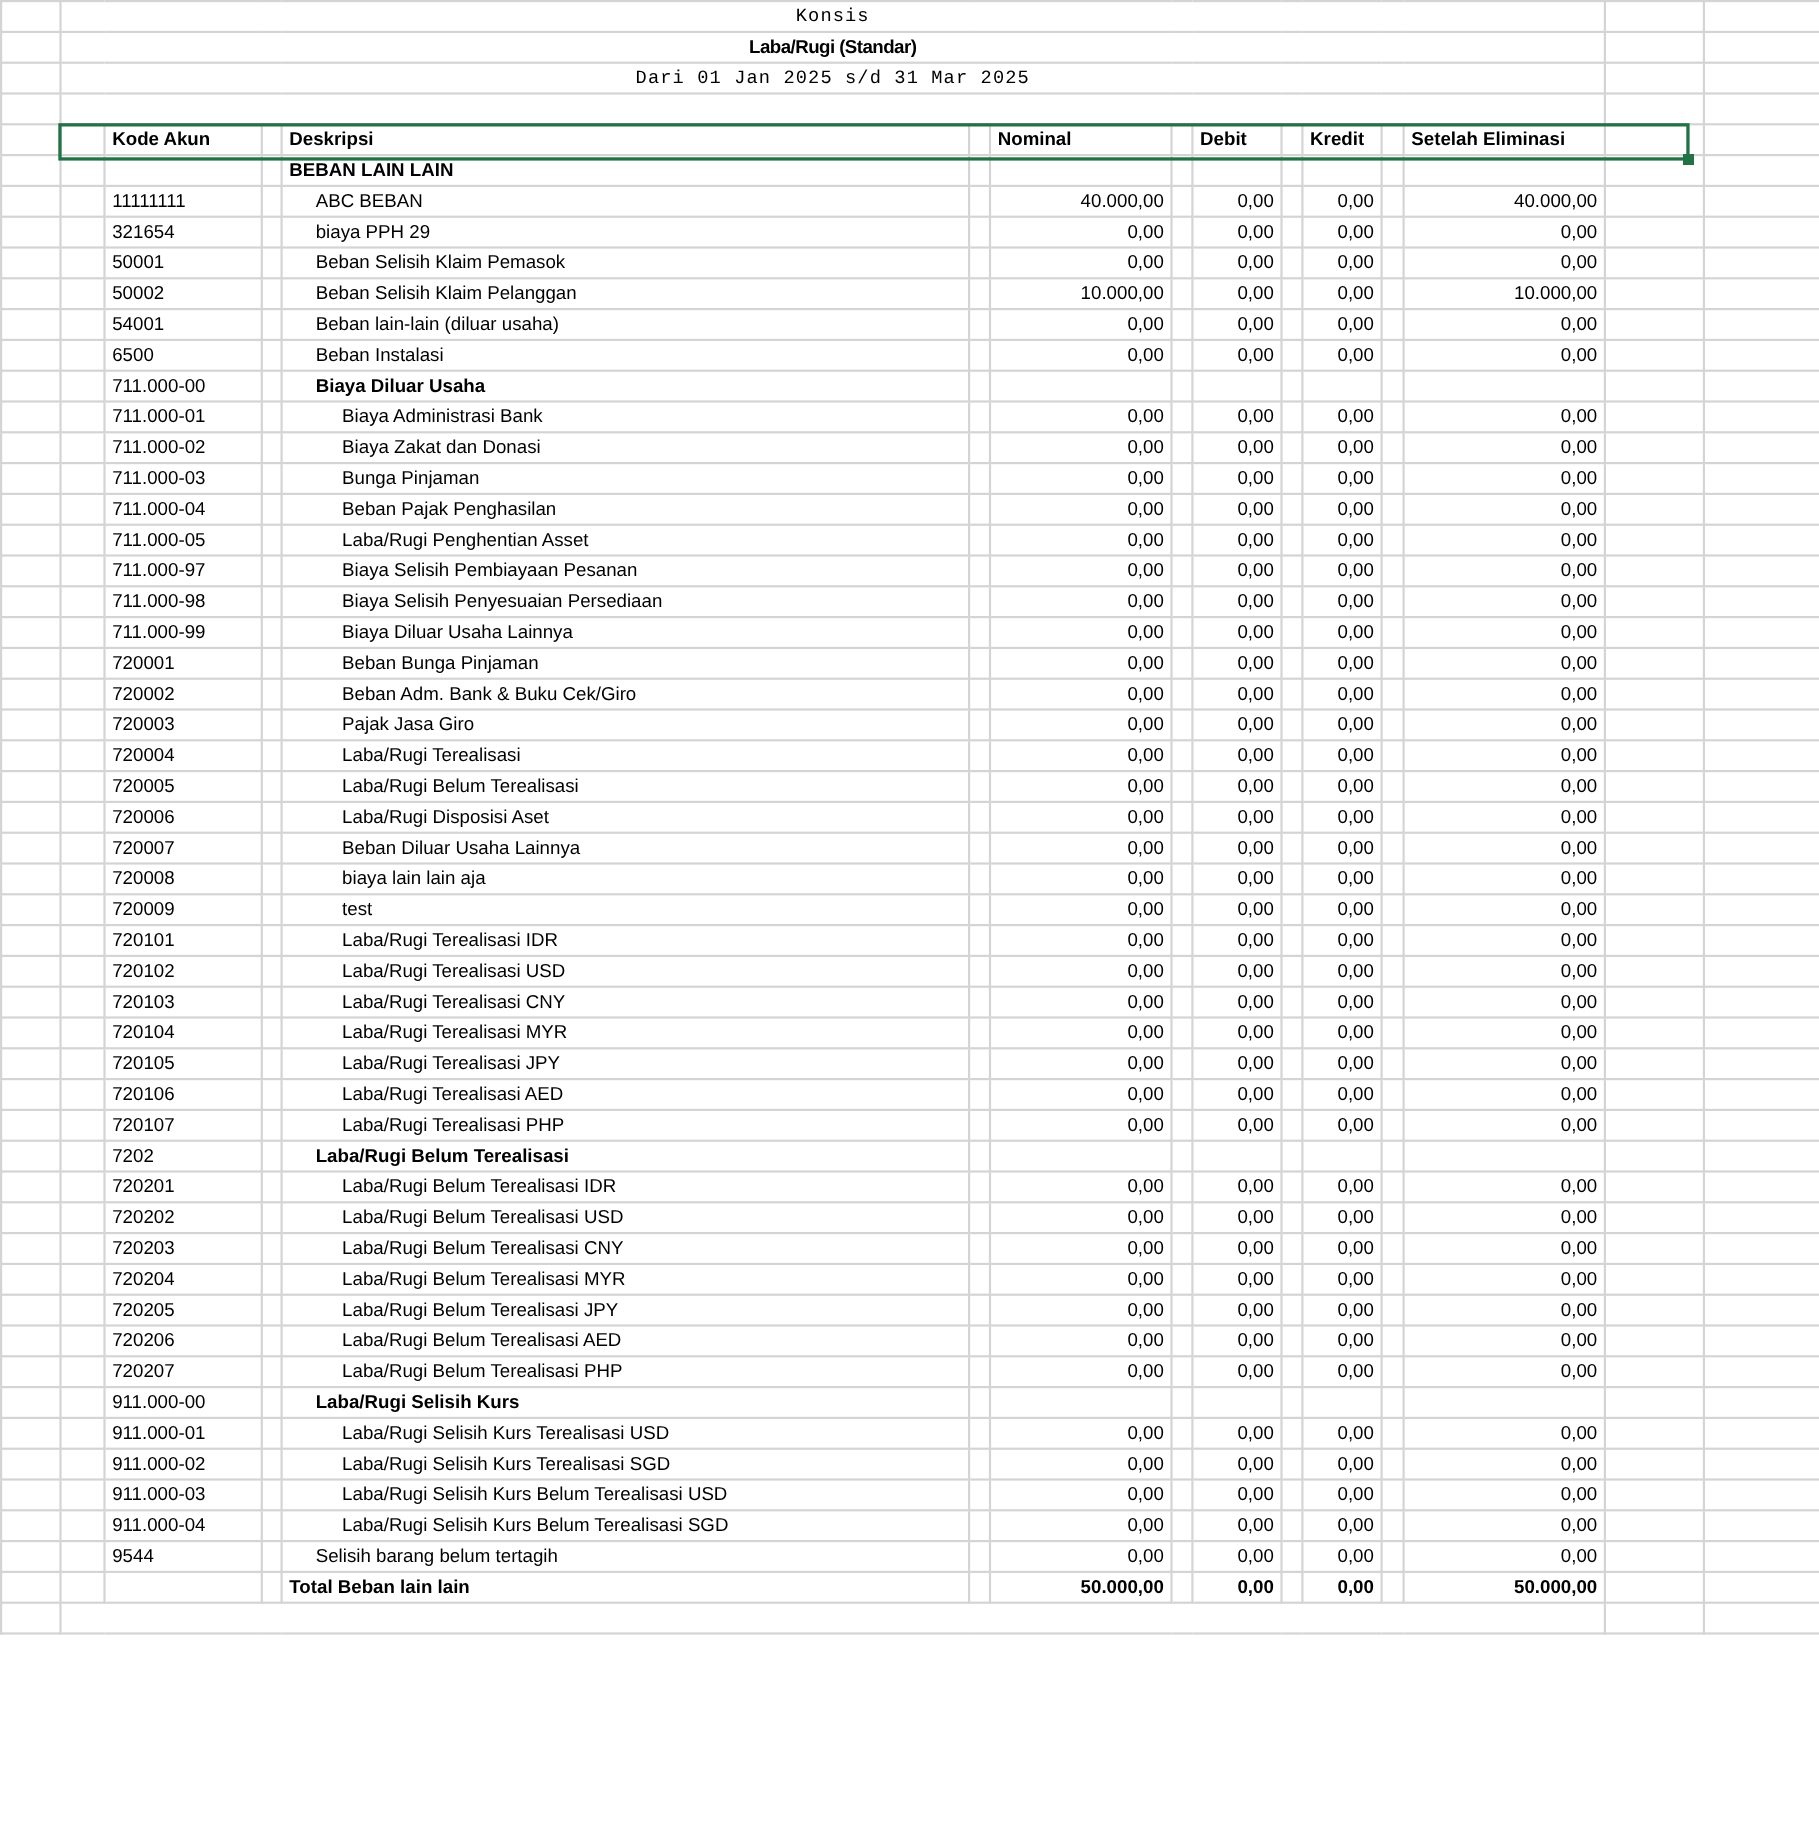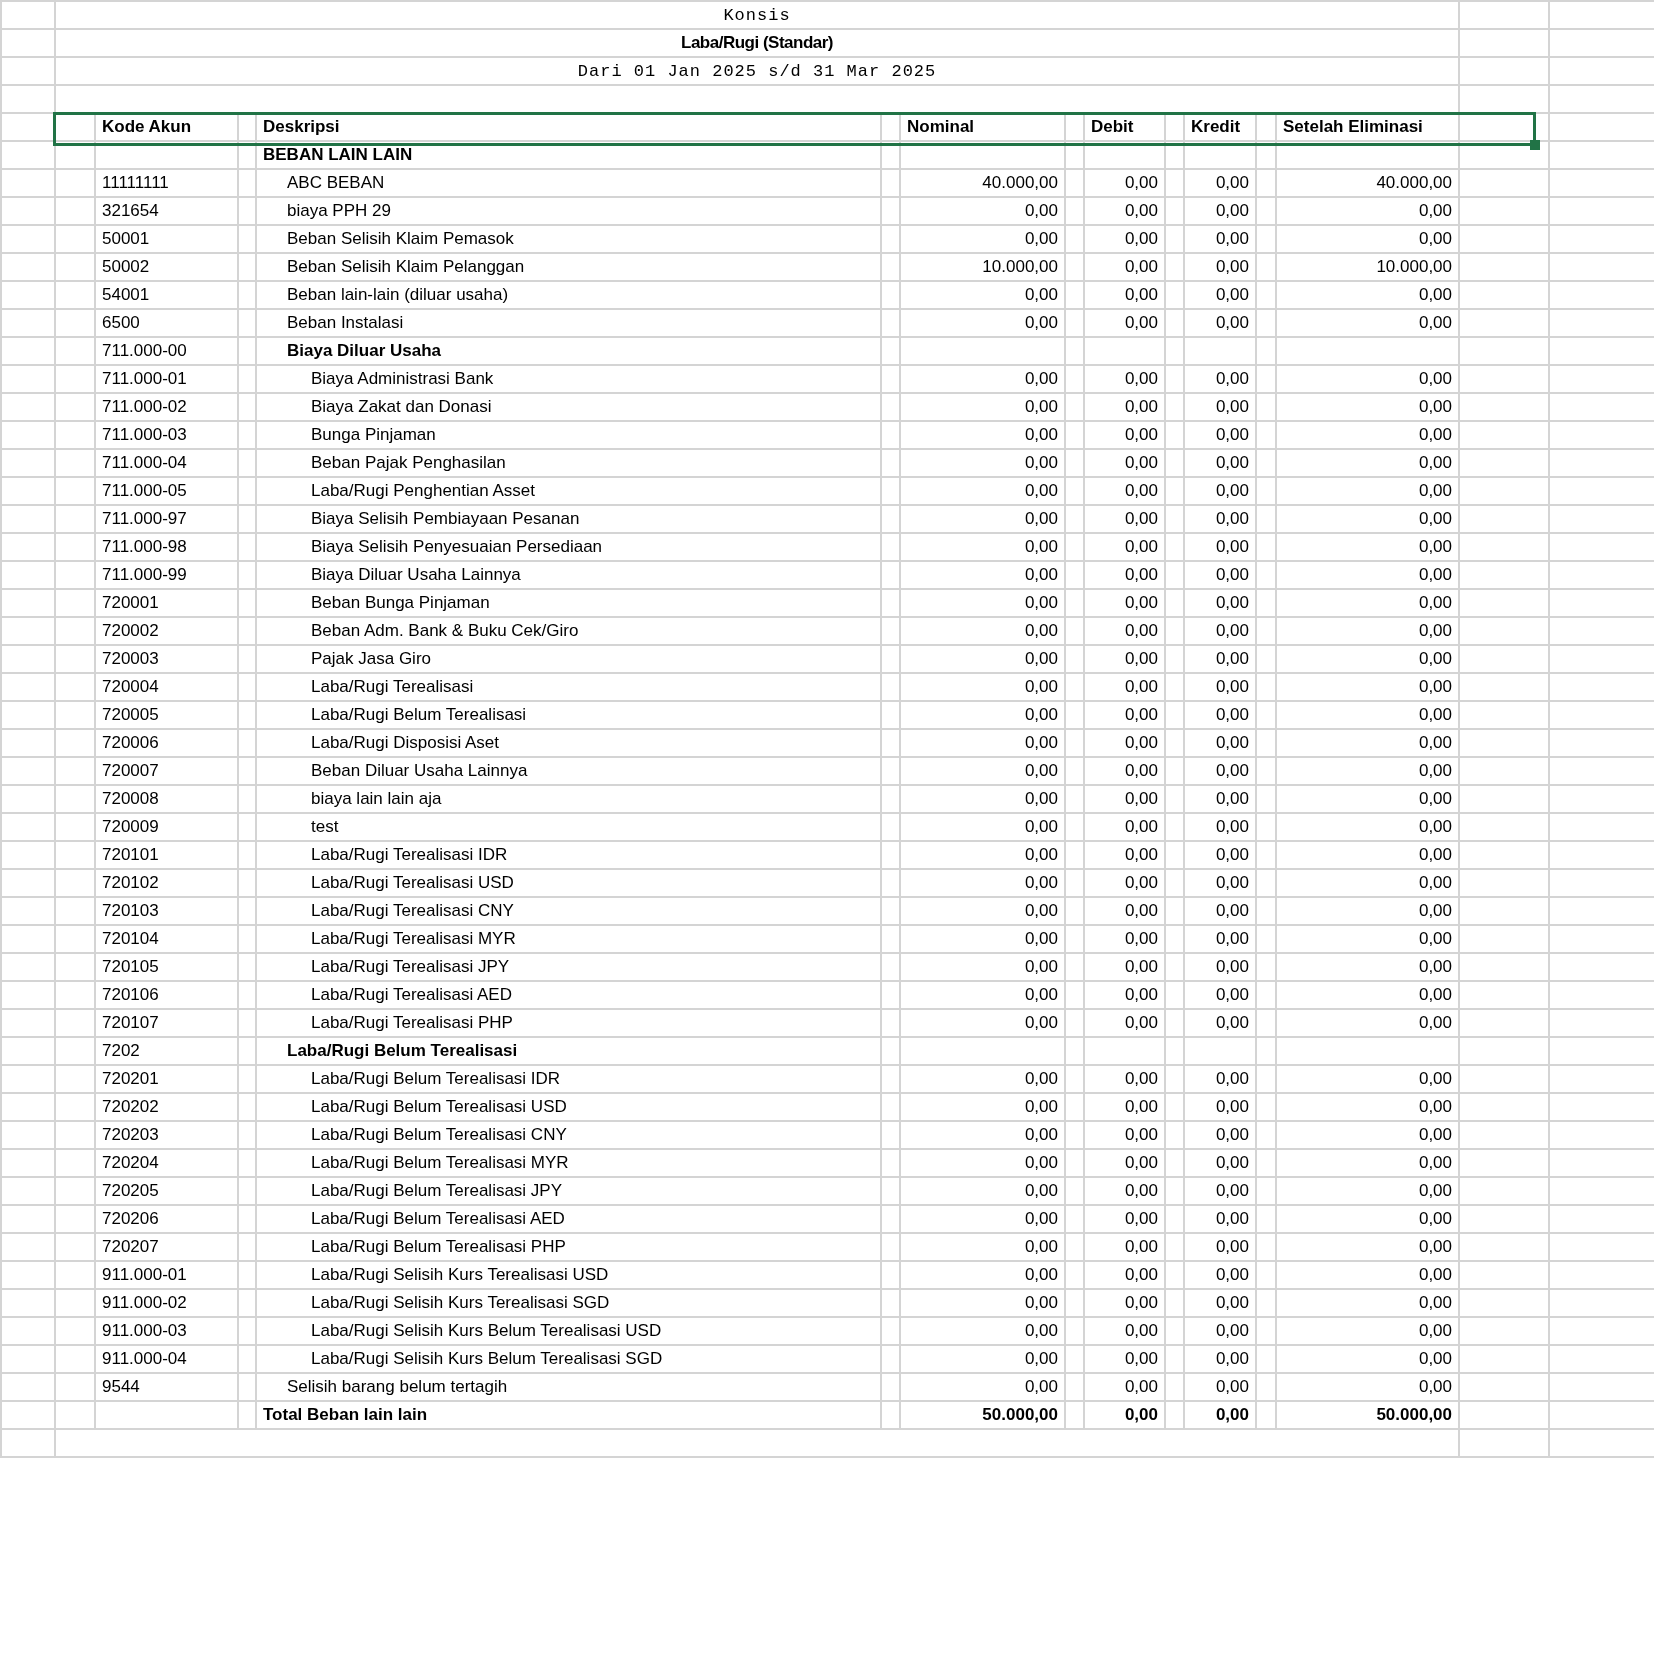--- a/index.html
+++ b/index.html
@@ -767,20 +767,37 @@
     <td></td>
     <td class="num">0,00</td>
     <td></td>
     <td class="num">0,00</td>
     <td></td>
     <td></td>
   </tr>
         <tr>
     <td></td>
     <td></td>
+    <td>911.000-00</td>
+    <td></td>
+    <td class="ind1 bold">Laba/Rugi Selisih Kurs</td>
+    <td></td>
+    <td class="num"></td>
+    <td></td>
+    <td class="num"></td>
+    <td></td>
+    <td class="num"></td>
+    <td></td>
+    <td class="num"></td>
+    <td></td>
+    <td></td>
+  </tr>
+        <tr>
+    <td></td>
+    <td></td>
     <td>911.000-01</td>
     <td></td>
     <td class="ind2">Laba/Rugi Selisih Kurs Terealisasi USD</td>
     <td></td>
     <td class="num">0,00</td>
     <td></td>
     <td class="num">0,00</td>
     <td></td>
     <td class="num">0,00</td>
     <td></td>

